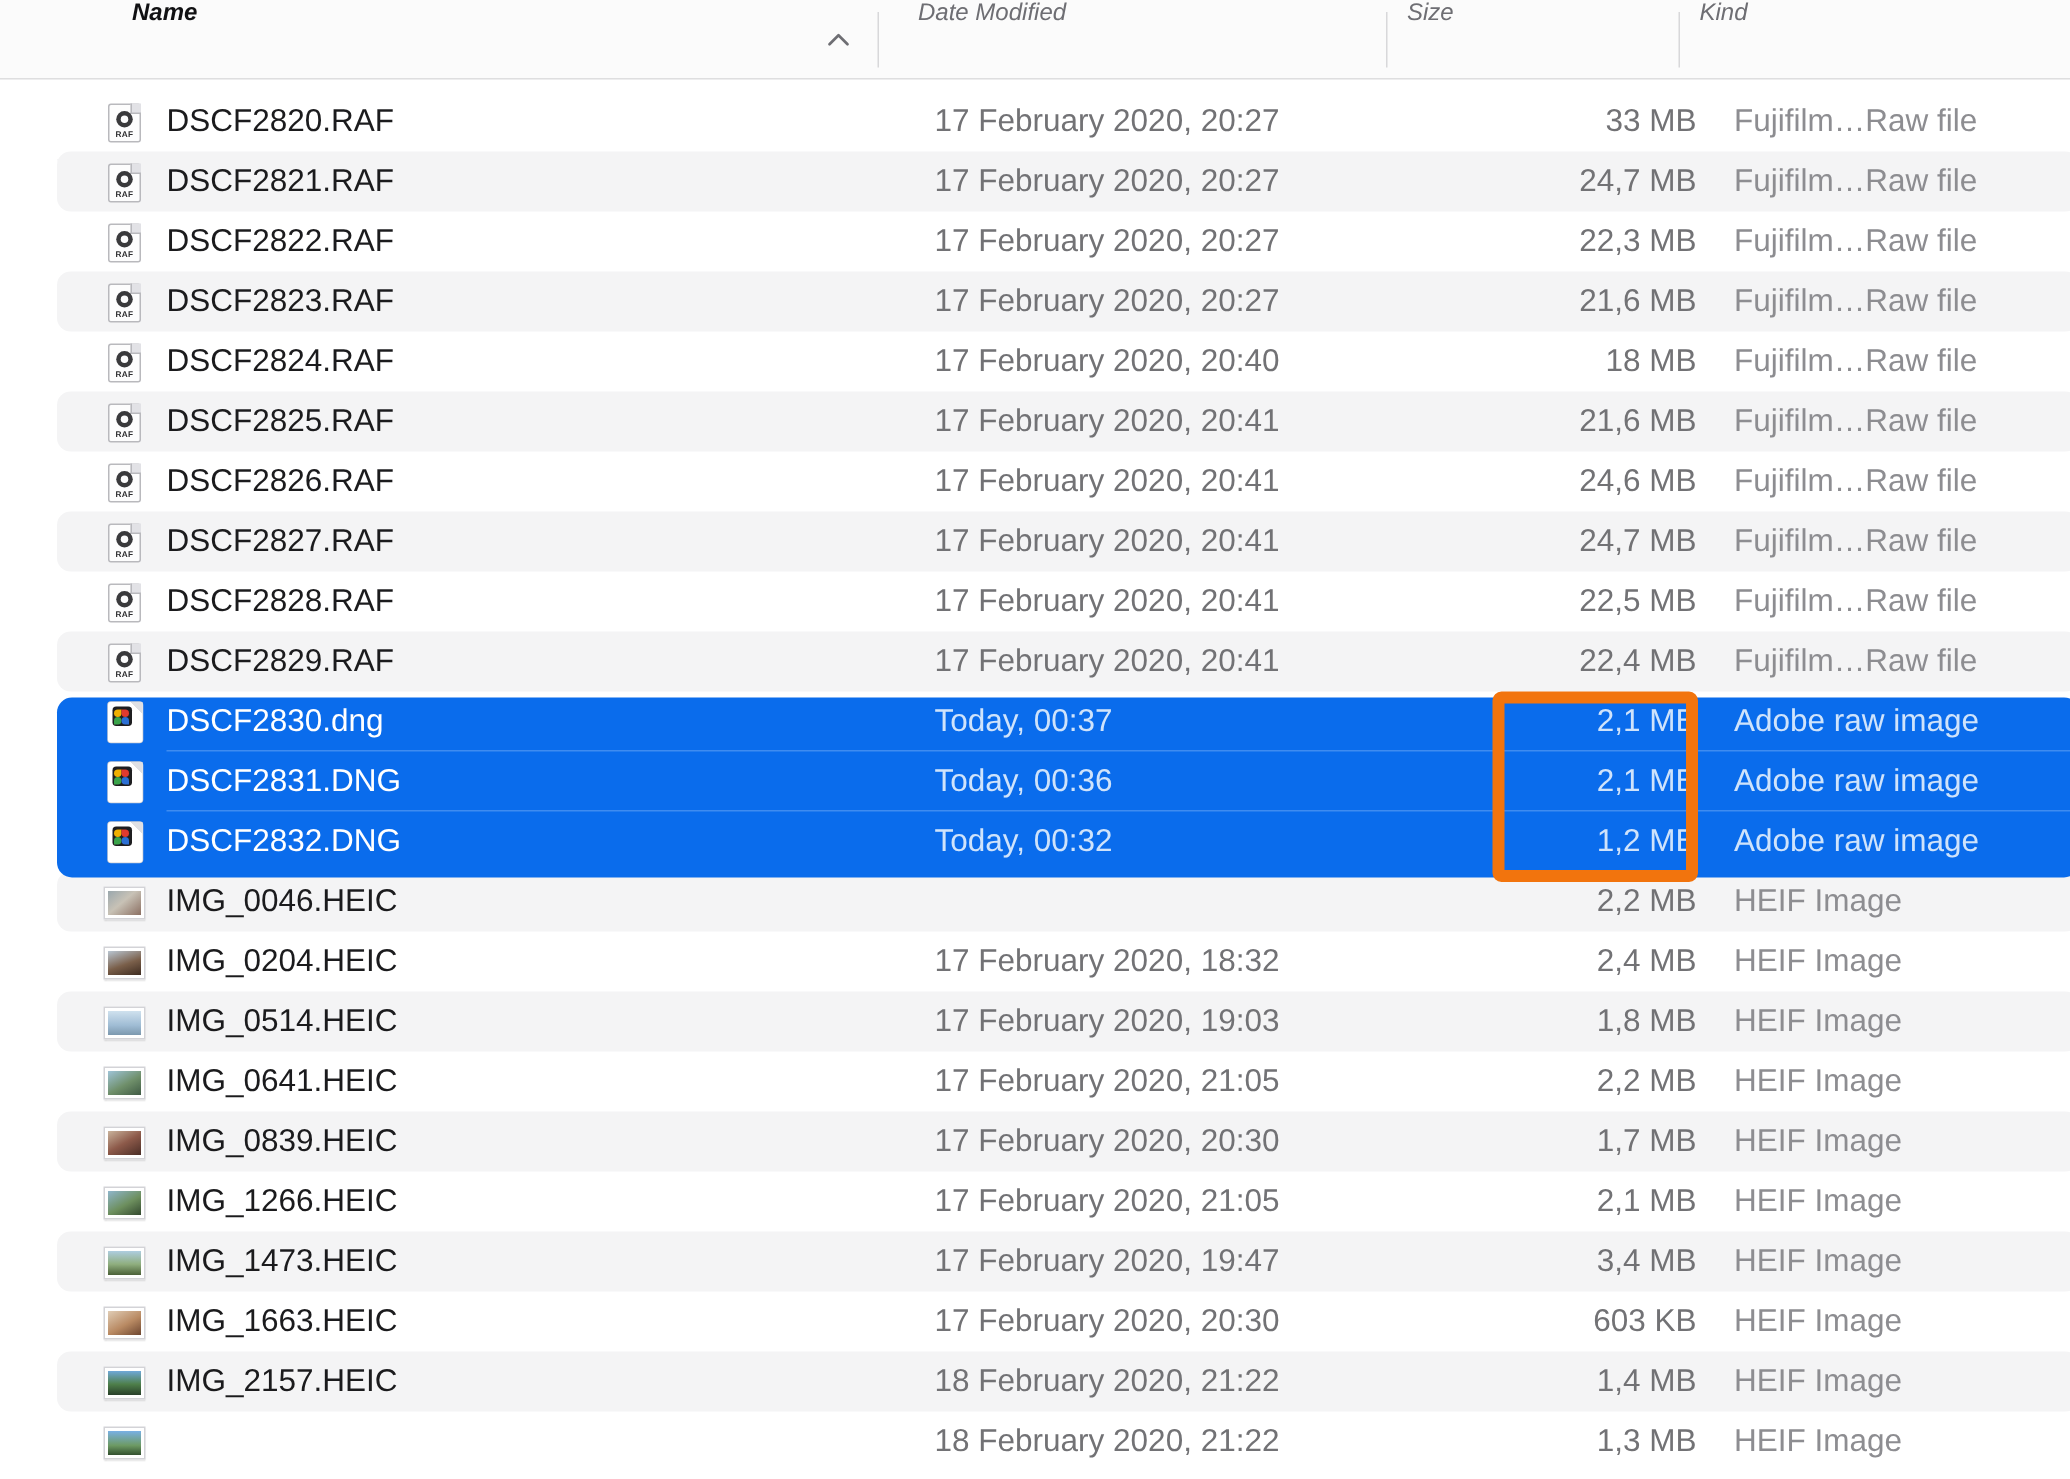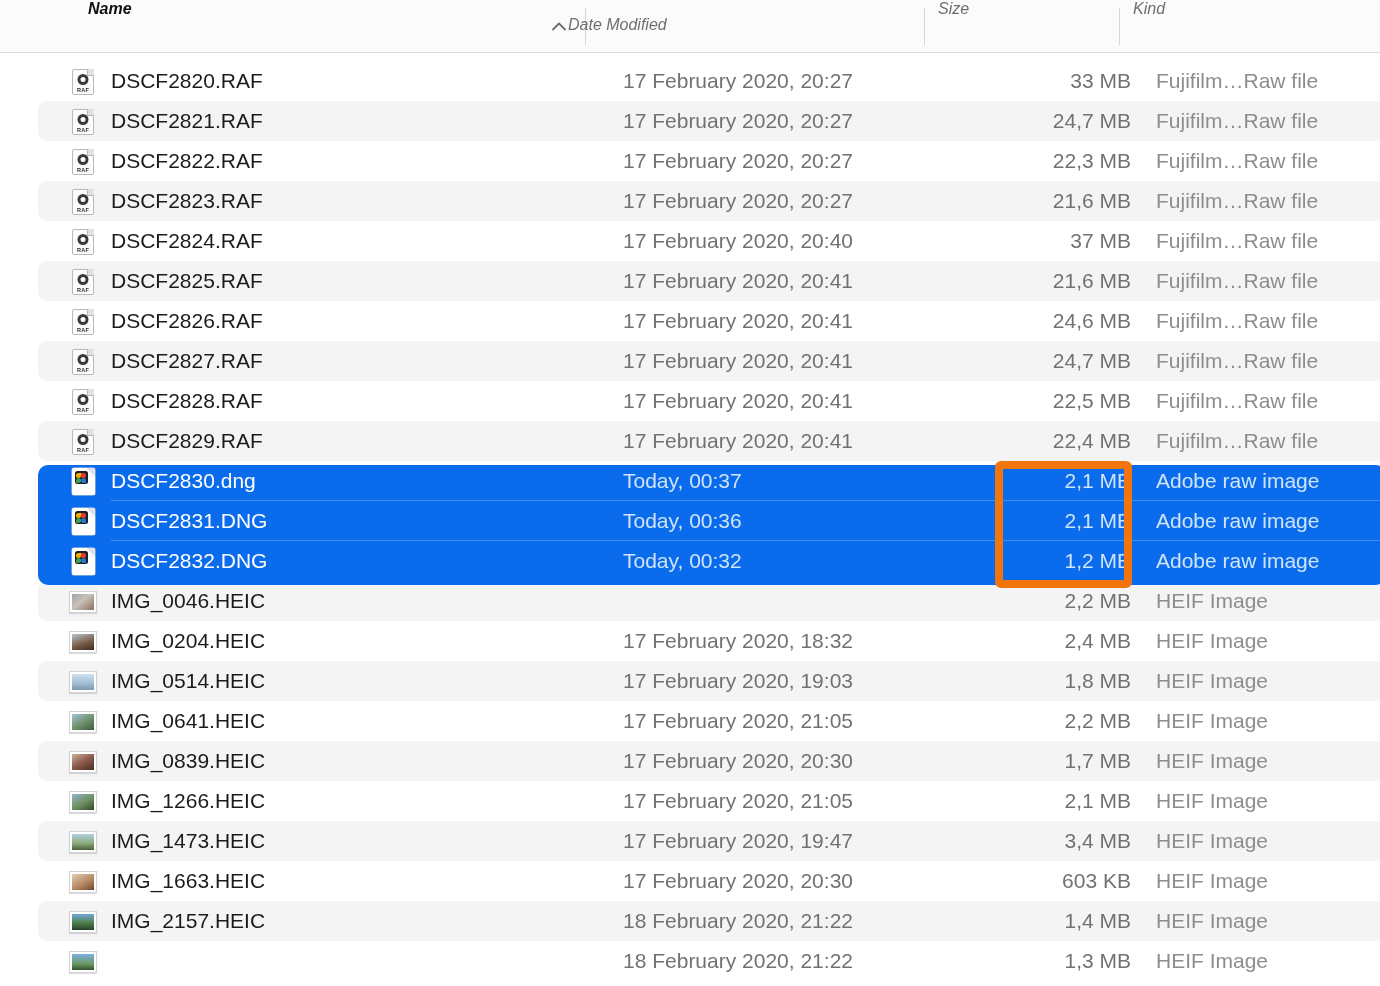--- a/index.html
+++ b/index.html
@@ -30,21 +30,21 @@
     font-size: 16px;
     color: #6e6e73;
     white-space: nowrap;
     font-style: italic;
   }
   .col-head.name-head {
     left: 88px;
     font-weight: bold;
     color: #111113;
   }
-  .col-head.date-head { left: 568px; margin-top: 16px; }
+  .col-head.date-head { left: 612px; }
   .col-head.size-head { left: 938px; }
   .col-head.kind-head { left: 1133px; }
 
   .sort-chevron {
     position: absolute;
     left: 548px;
     top: 16px;
     width: 22px;
     height: 22px;
   }
@@ -378,21 +378,21 @@
         <div class="stripe"></div>
         <div class="icon-slot">
           <div class="raf-icon">
             <div class="fold"></div>
             <div class="ap"></div>
             <div class="lbl">RAF</div>
           </div>
         </div>
         <div class="cell name">DSCF2824.RAF</div>
         <div class="cell date">17 February 2020, 20:40</div>
-        <div class="cell size">37 MB</div>
+        <div class="cell size">18 MB</div>
         <div class="cell kind">Fujifilm…Raw file</div>
       </div>
       <div class="row alt">
         <div class="stripe"></div>
         <div class="icon-slot">
           <div class="raf-icon">
             <div class="fold"></div>
             <div class="ap"></div>
             <div class="lbl">RAF</div>
           </div>

